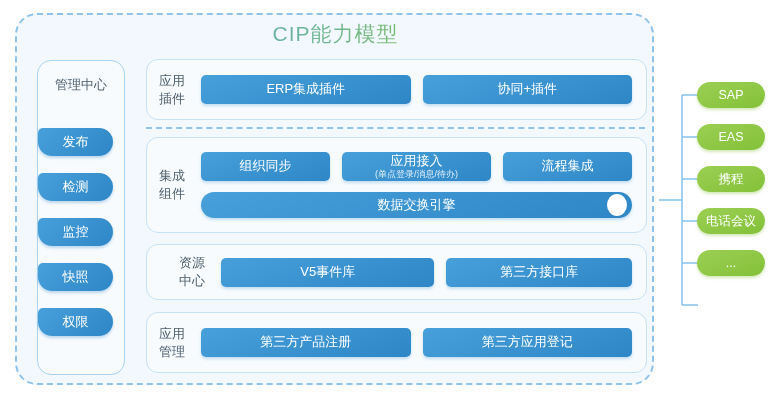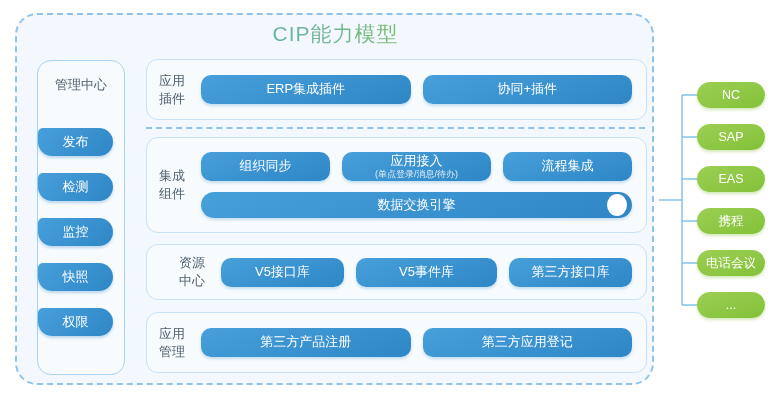--- a/index.html
+++ b/index.html
@@ -58,21 +58,21 @@
     border-top:2px dashed var(--dashed-border,#8FC3EB);
   }
   .row-label{
     width:34px;min-width:34px;margin-left:4px;
     font-size:13px;color:#4D5F6E;line-height:1.35;font-weight:400;
   }
   .btn-area{flex:1;display:flex;gap:12px;margin-left:8px;align-items:center;}
   .stack{flex:1;display:flex;flex-direction:column;margin-left:8px;}
   .stack .btn-area{margin-left:0;}
   .pill{
-    height:29px;border-radius:10px;flex:1;
+    height:29px;border-radius:5px;flex:1;
     background:linear-gradient(160deg,var(--blue-pill-start,#47A0DA),var(--blue-pill-end,#2E86C6));
     color:#fff;font-size:13px;display:flex;align-items:center;justify-content:center;
     flex-direction:column;line-height:1.15;
     box-shadow:0 2px 3px rgba(46,134,198,0.25);
   }
   .pill .sub{font-size:9px;opacity:0.85;text-align:right;}
   .pill.mid{flex:1.15;}
   .wide-bar{
     position:relative;height:26px;border-radius:14px;margin-top:11px;
     background:linear-gradient(160deg,var(--blue-pill-start,#47A0DA),var(--blue-pill-end,#2E86C6));
@@ -146,21 +146,20 @@
     </div>
   </div>
 </div>
 
 <div class="row row3">
   <div class="row-label">
     <div>资源</div>
     <div>中心</div>
   </div>
   <div class="btn-area">
-    <div class="pill">V5接口库</div>
     <div class="pill mid">V5事件库</div>
     <div class="pill">第三方接口库</div>
   </div>
 </div>
 
 <div class="row row4">
   <div class="row-label">
     <div>应用</div>
     <div>管理</div>
   </div>
@@ -175,19 +174,18 @@
   <line x1="27" y1="15" x2="27" y2="225" stroke="#85C3EC" stroke-width="1.5"></line>
   <line x1="27" y1="15" x2="43" y2="15" stroke="#85C3EC" stroke-width="1.5"></line>
   <line x1="27" y1="57" x2="43" y2="57" stroke="#85C3EC" stroke-width="1.5"></line>
   <line x1="27" y1="99" x2="43" y2="99" stroke="#85C3EC" stroke-width="1.5"></line>
   <line x1="27" y1="141" x2="43" y2="141" stroke="#85C3EC" stroke-width="1.5"></line>
   <line x1="27" y1="183" x2="43" y2="183" stroke="#85C3EC" stroke-width="1.5"></line>
   <line x1="27" y1="225" x2="43" y2="225" stroke="#85C3EC" stroke-width="1.5"></line>
 </svg>
 
 <div class="ext">
-  <div class="ext-pill">NC</div>
   <div class="ext-pill">SAP</div>
   <div class="ext-pill">EAS</div>
   <div class="ext-pill">携程</div>
   <div class="ext-pill">电话会议</div>
   <div class="ext-pill">...</div>
 </div>
 
 </body></html>

